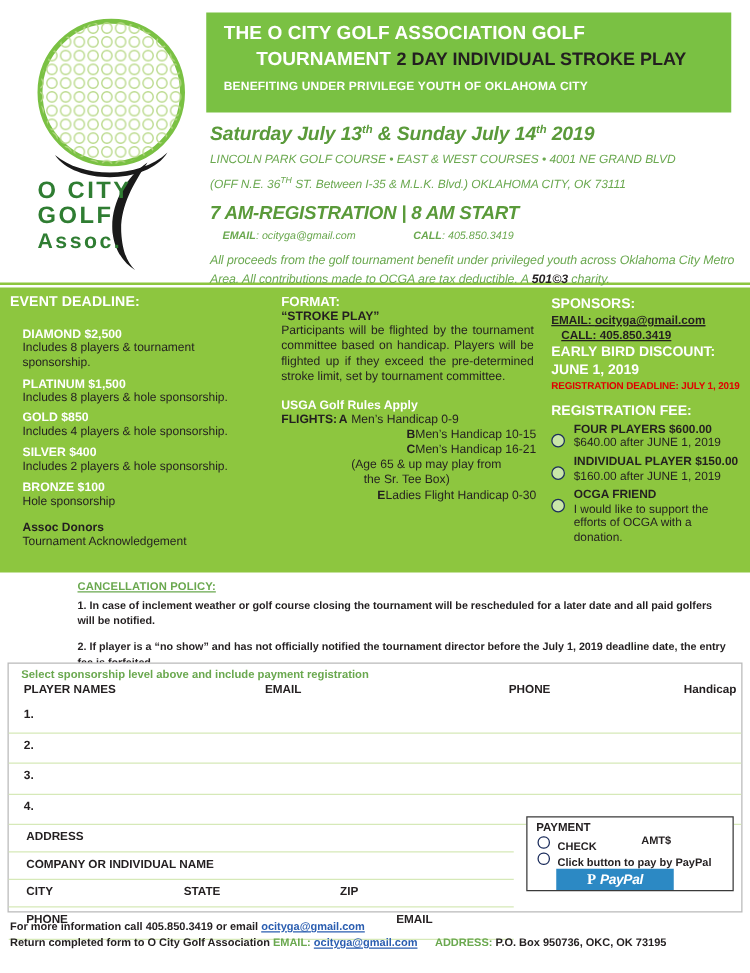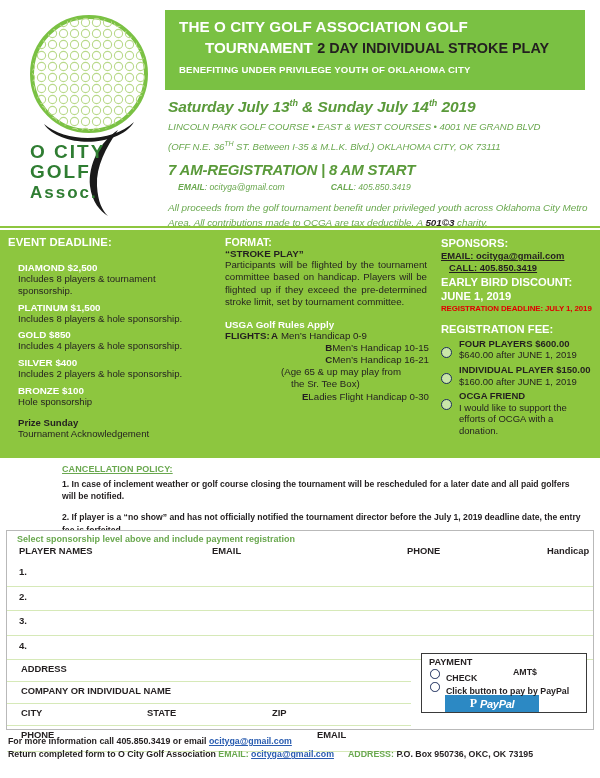--- a/index.html
+++ b/index.html
@@ -224,21 +224,21 @@
       <div class="tier gap">
         <div class="tier-name">SILVER $400</div>
         <div class="tier-desc">Includes 2 players &amp; hole sponsorship.</div>
       </div>
       <div class="tier gap">
         <div class="tier-name">BRONZE $100</div>
         <div class="tier-desc">Hole sponsorship</div>
       </div>
 
       <div class="prize">
-        <div class="prize-name">Prize Sunday</div>
+        <div class="prize-name">Assoc Donors</div>
         <div class="prize-desc">Tournament Acknowledgement</div>
       </div>
     </div>
 
     <div class="col col-mid">
       <div class="fmt-title">FORMAT:</div>
       <div class="fmt-sub">“STROKE PLAY”</div>
       <div class="fmt-body">Participants will be flighted by the tournament committee based on handicap. Players will be flighted up if they exceed the pre-determined stroke limit, set by tournament committee.</div>
 
       <div class="usga">USGA Golf Rules Apply</div>

